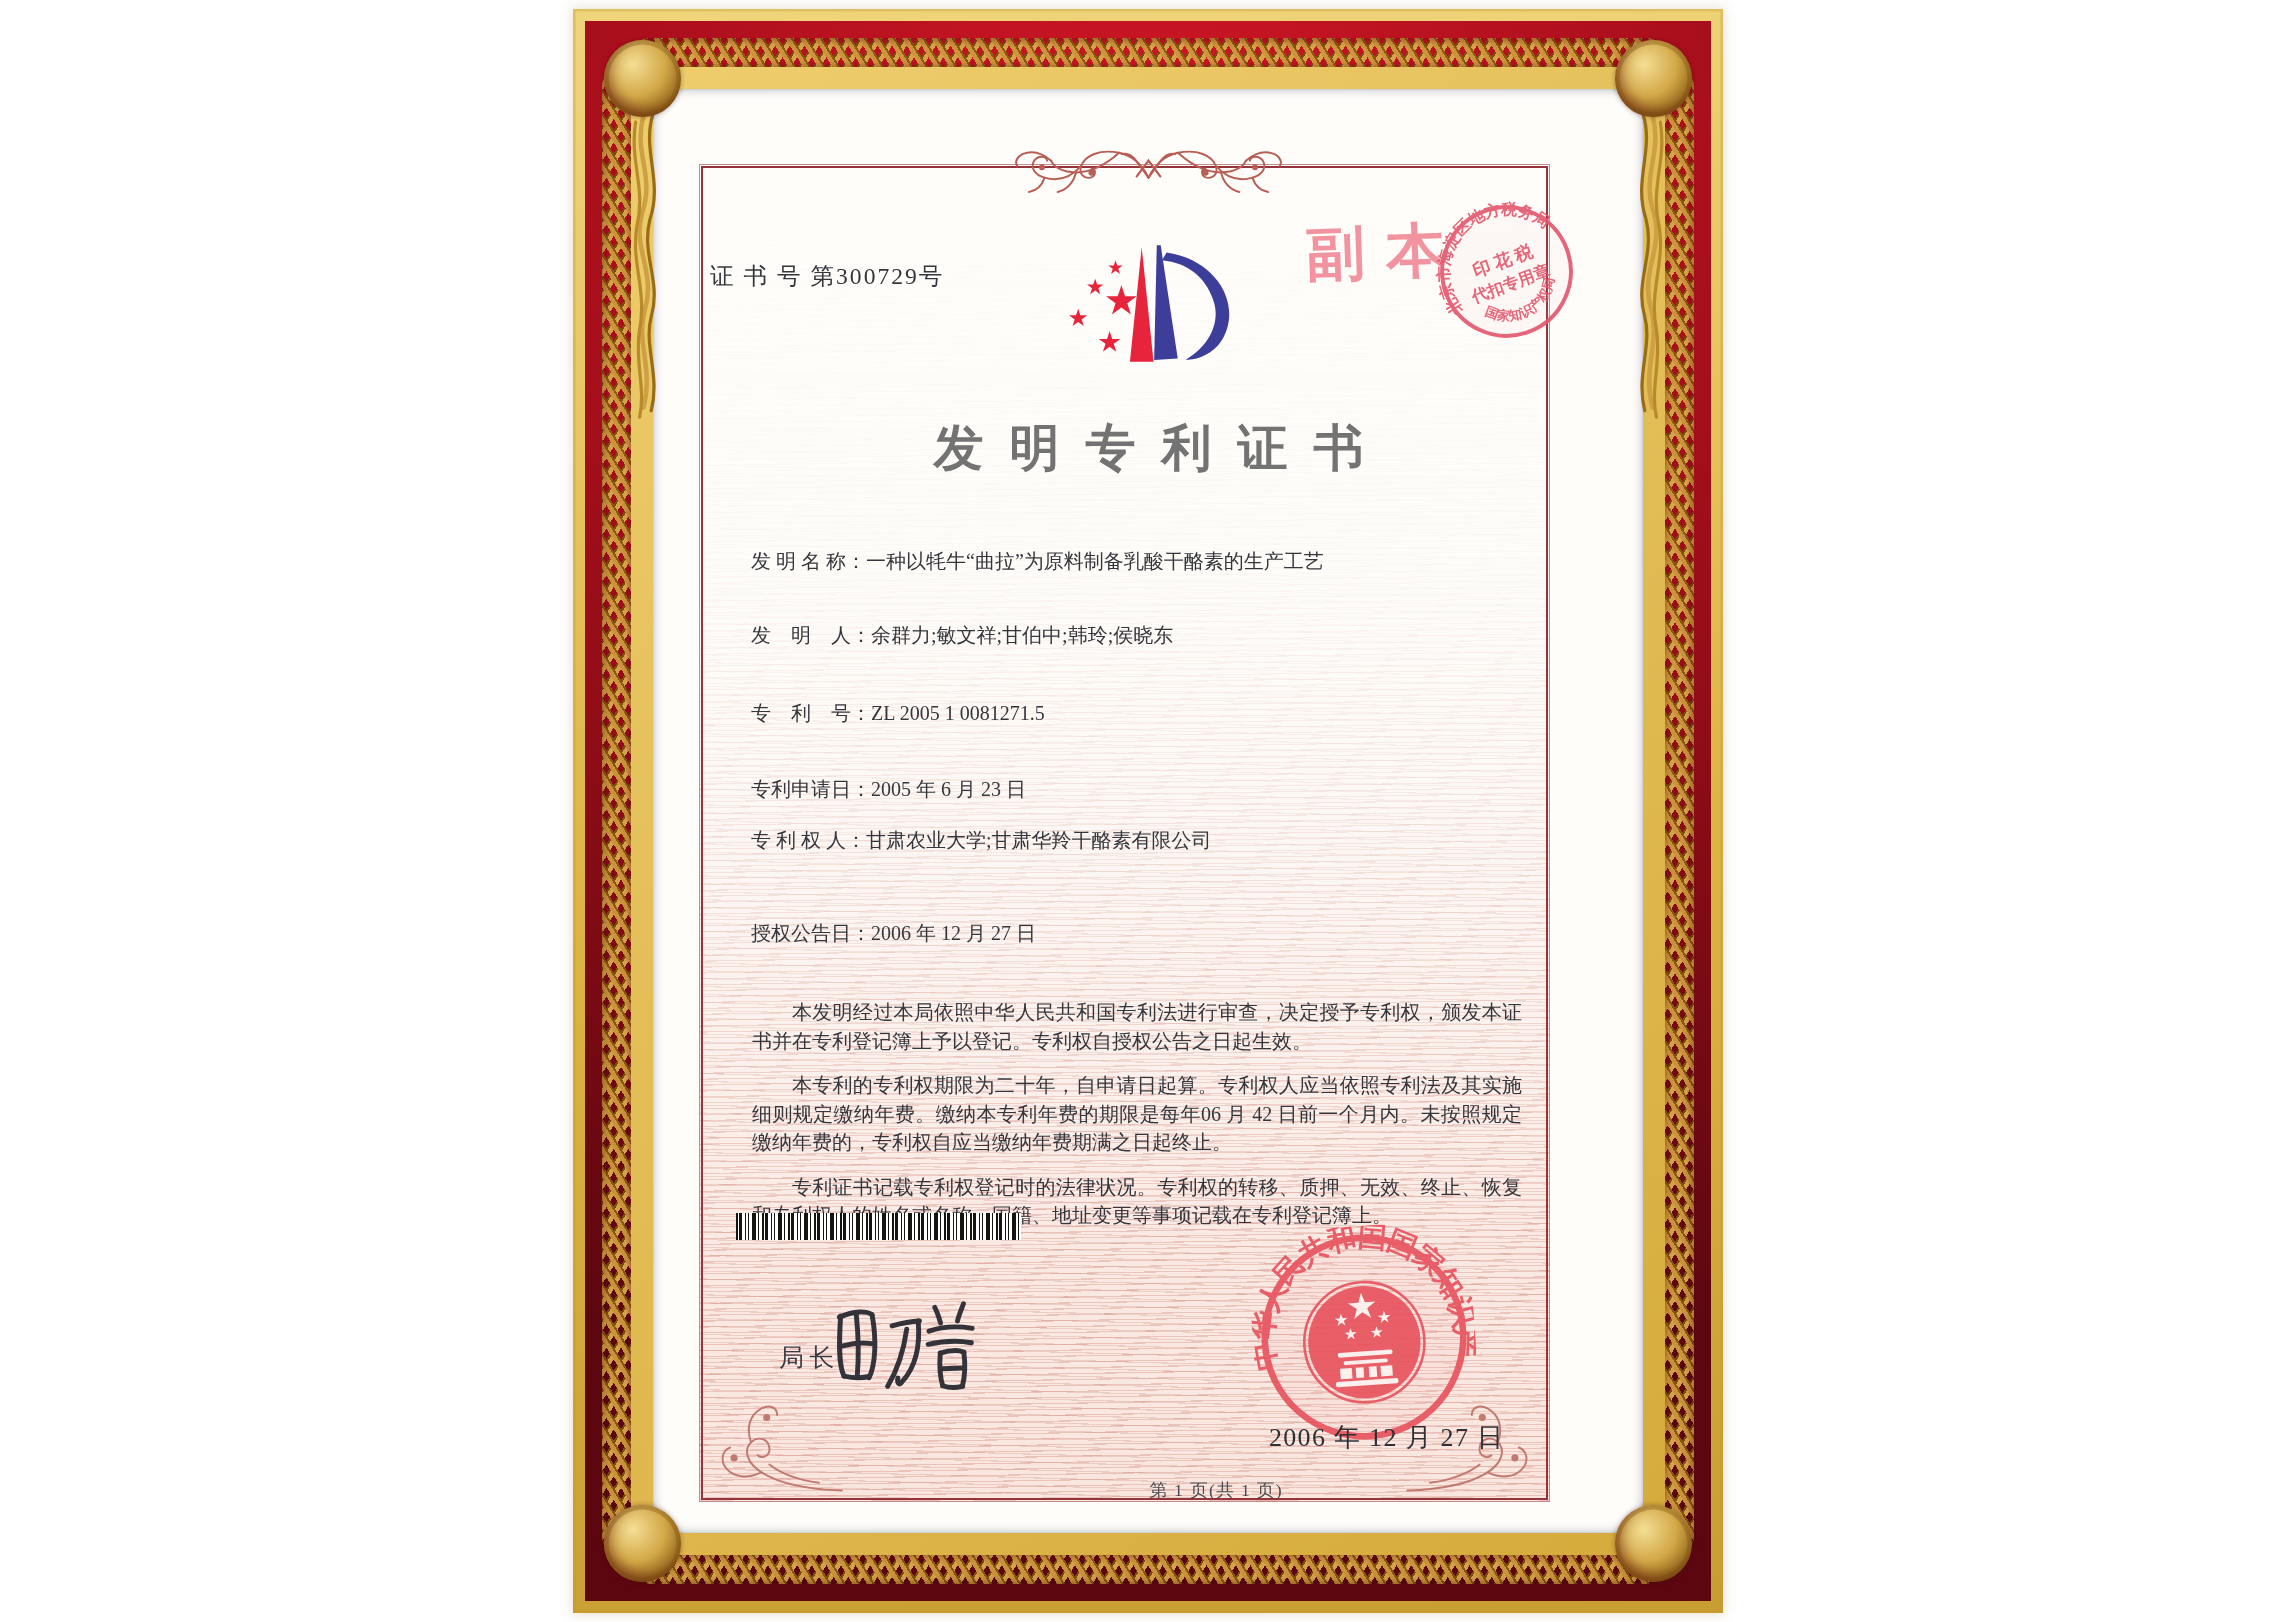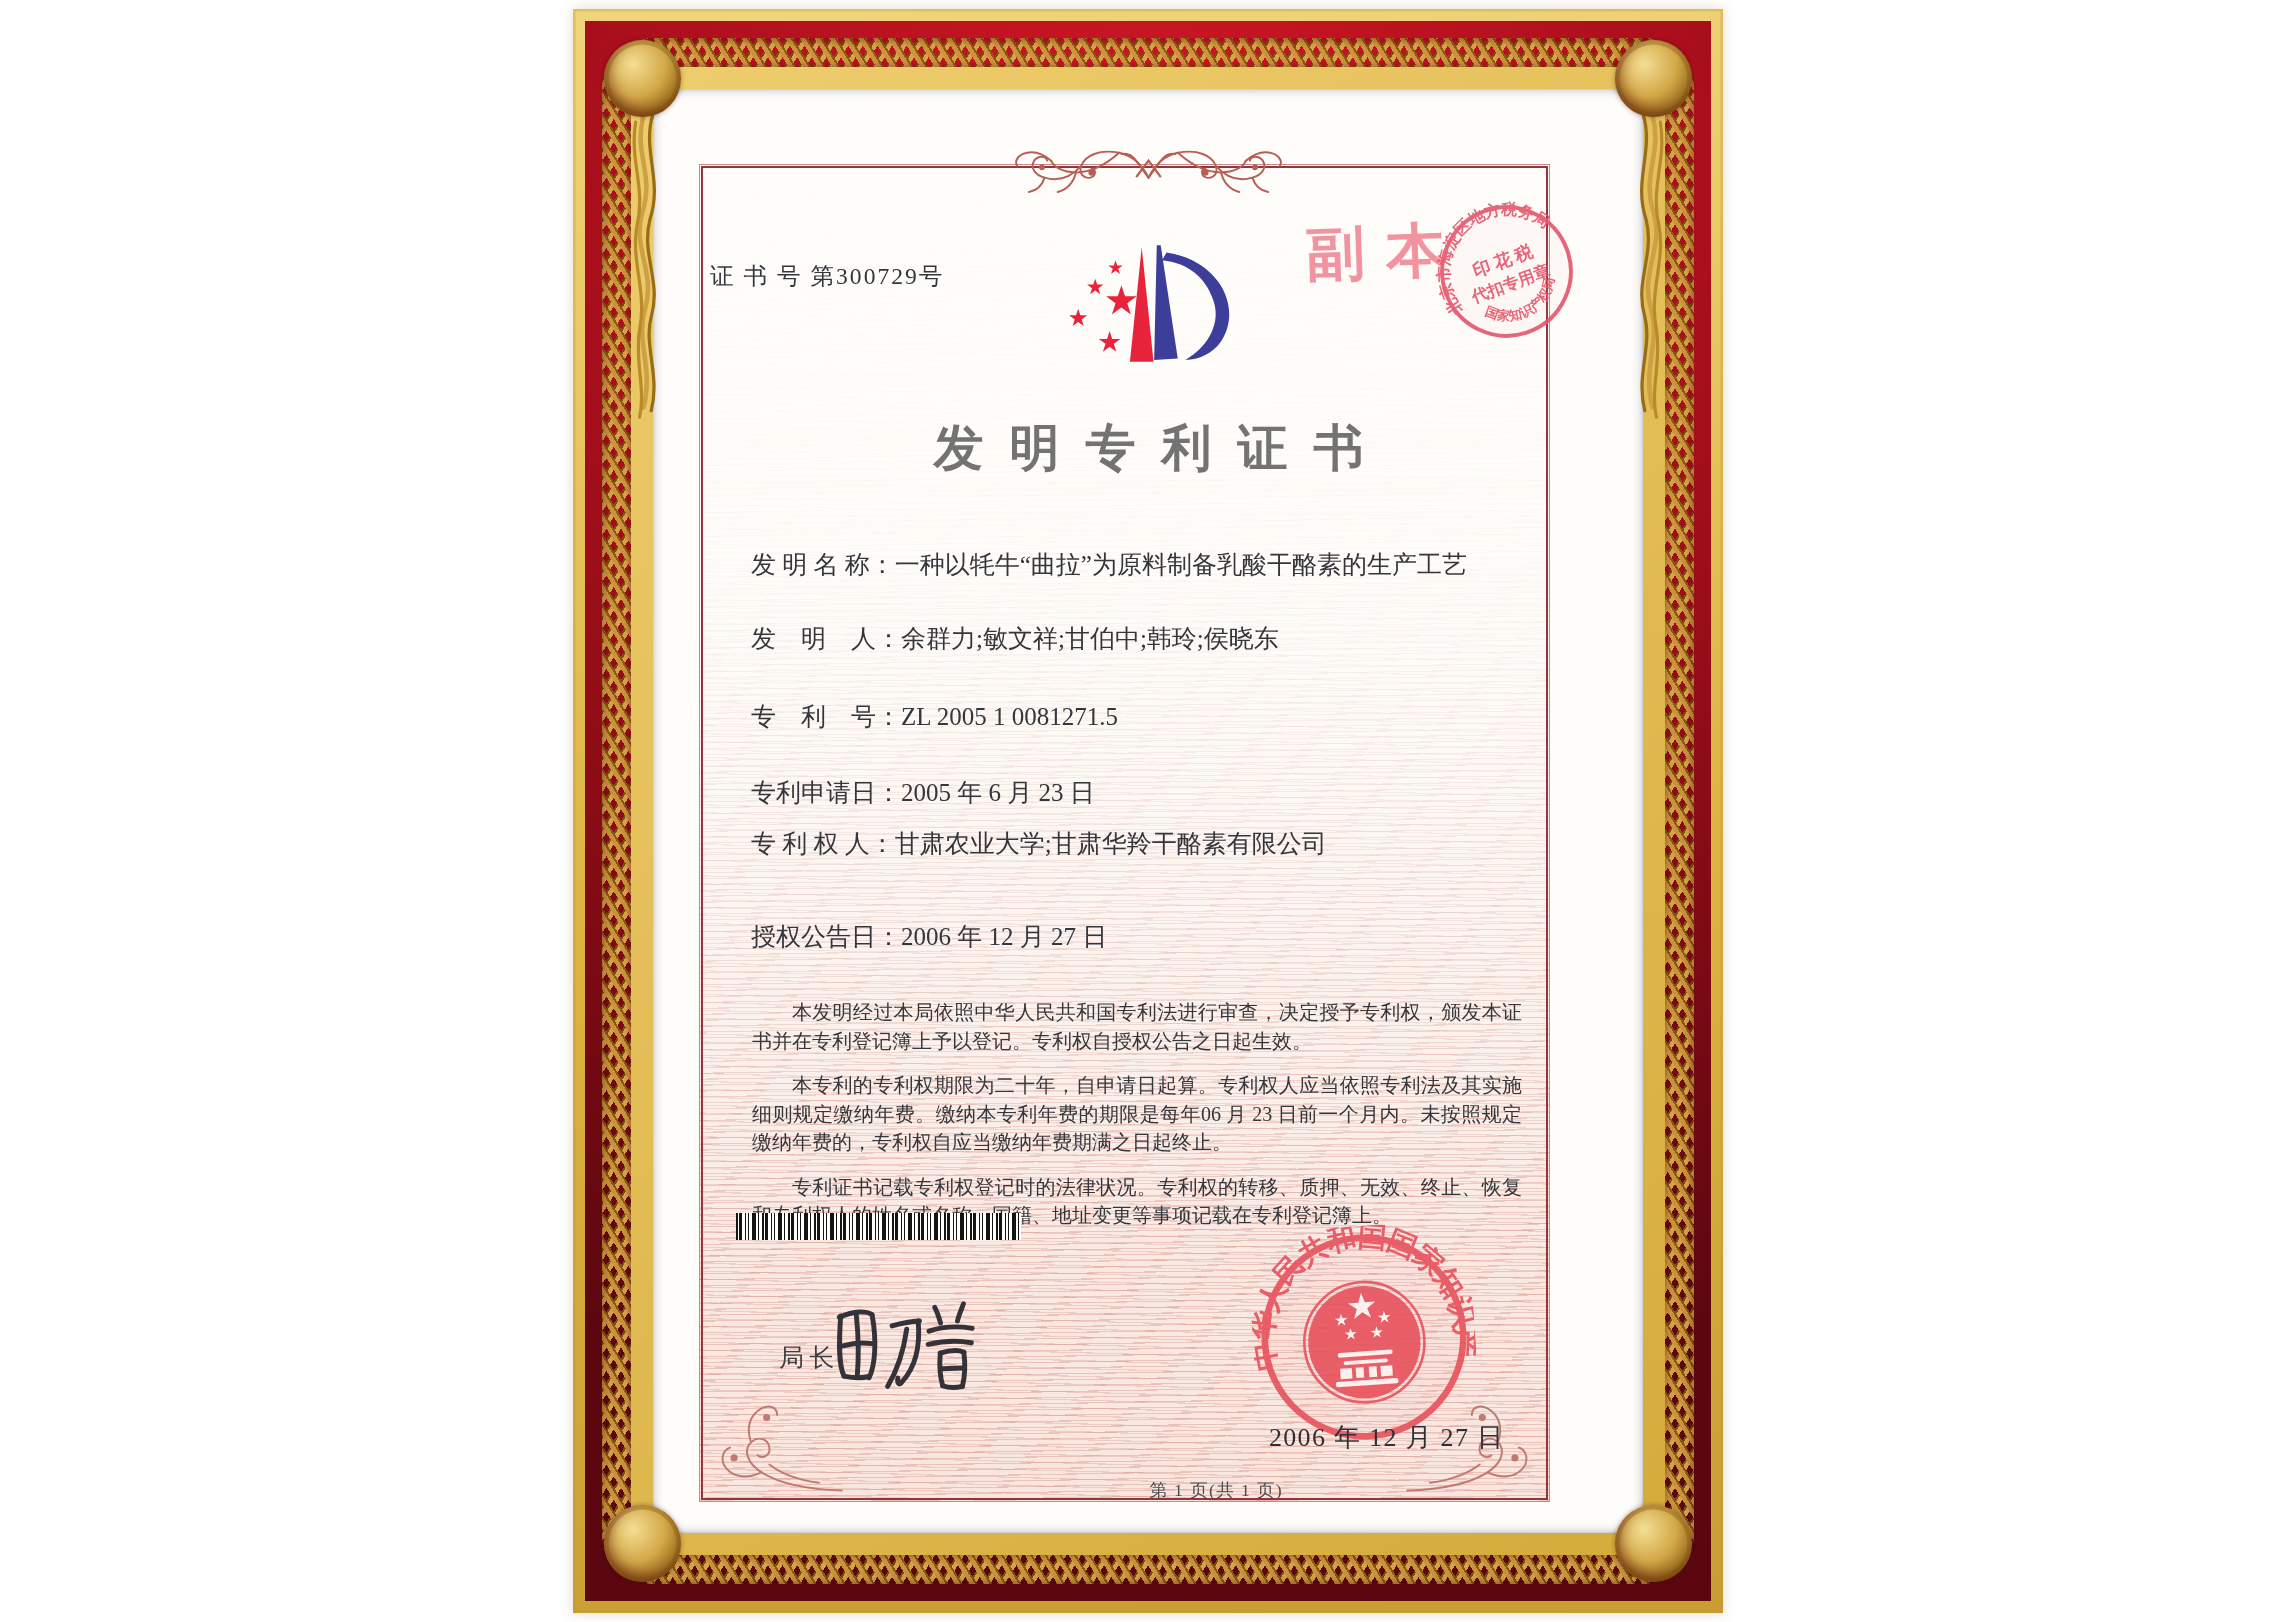--- a/index.html
+++ b/index.html
@@ -41,21 +41,21 @@
      mask-image:linear-gradient(180deg, rgba(0,0,0,0) 0%, rgba(0,0,0,.1) 30%, rgba(0,0,0,.55) 55%, #000 80%);}
   .innerline{position:absolute;left:699px;top:164px;width:851px;height:1338px;z-index:3;
      border:1.3px solid #c48b8d;box-sizing:border-box;}
   .innerline::before{content:"";position:absolute;inset:1.3px;border:2px solid #96343c;}
   .ornament{position:absolute;z-index:3;}
   
   .txt{position:absolute;z-index:4;color:#35363c;}
   .certno{left:710px;top:260px;font-size:23.6px;letter-spacing:2px;}
   .title{left:665px;top:415px;width:967px;text-align:center;font-size:50px;font-weight:bold;
          letter-spacing:26px;text-indent:26px;color:#737373;}
-  .row{left:751px;font-size:25px;white-space:nowrap;}
+  .row{left:751px;font-size:20px;white-space:nowrap;}
   .row .lbl{display:inline-block;}
   .legal{left:736px;top:982px;width:802px;font-size:20px;line-height:28.5px;text-align:justify;}
   .legal p{margin:16px;text-indent:2em;}
   .barcode{position:absolute;left:736px;top:1213px;width:285px;height:27px;z-index:4;
      background:repeating-linear-gradient(90deg,#15150f 0 2px,#fff 2px 3.3px,#15150f 3.3px 5.9px,#fff 5.9px 9.2px,#15150f 9.2px 10.5px,#fff 10.5px 11.8px,#15150f 11.8px 13px,#fff 13px 16.4px,#15150f 16.4px 20px,#fff 20px 21.6px,#15150f 21.6px 23px,#fff 23px 26px);}
   .juzhang{left:779px;top:1341px;font-size:25px;letter-spacing:5.2px;color:#3c3d44;}
   .signature{position:absolute;left:830px;top:1293px;width:152px;height:110px;z-index:4;transform:rotate(-2deg);}
   .sealdate{left:1269px;top:1420px;font-size:26px;letter-spacing:1.3px;color:#2f3036;z-index:6;}
   .footer{left:1021px;top:1478px;width:262px;text-align:right;font-size:17.7px;letter-spacing:1.3px;color:#4a4b50;}
   
@@ -180,21 +180,21 @@
 
   <div class="txt row" style="top:548px"><span class="lbl">发 明 名 称：</span><span>一种以牦牛“曲拉”为原料制备乳酸干酪素的生产工艺</span></div>
   <div class="txt row" style="top:622px"><span class="lbl">发　明　人：</span><span>余群力;敏文祥;甘伯中;韩玲;侯晓东</span></div>
   <div class="txt row" style="top:700px"><span class="lbl">专　利　号：</span><span>ZL 2005 1 0081271.5</span></div>
   <div class="txt row" style="top:776px"><span class="lbl">专利申请日：</span><span>2005 年 6 月 23 日</span></div>
   <div class="txt row" style="top:827px"><span class="lbl">专 利 权 人：</span><span>甘肃农业大学;甘肃华羚干酪素有限公司</span></div>
   <div class="txt row" style="top:920px"><span class="lbl">授权公告日：</span><span>2006 年 12 月 27 日</span></div>
 
   <div class="txt legal">
     <p>本发明经过本局依照中华人民共和国专利法进行审查，决定授予专利权，颁发本证书并在专利登记簿上予以登记。专利权自授权公告之日起生效。</p>
-    <p>本专利的专利权期限为二十年，自申请日起算。专利权人应当依照专利法及其实施细则规定缴纳年费。缴纳本专利年费的期限是每年06 月 23 日前一个月内。未按照规定缴纳年费的，专利权自应当缴纳年费期满之日起终止。</p>
+    <p>本专利的专利权期限为二十年，自申请日起算。专利权人应当依照专利法及其实施细则规定缴纳年费。缴纳本专利年费的期限是每年06 月 42 日前一个月内。未按照规定缴纳年费的，专利权自应当缴纳年费期满之日起终止。</p>
     <p>专利证书记载专利权登记时的法律状况。专利权的转移、质押、无效、终止、恢复和专利权人的姓名或名称、国籍、地址变更等事项记载在专利登记簿上。</p>
   </div>
 
   <div class="barcode"></div>
 
   <div class="txt juzhang">局长</div>
   <svg class="signature" viewBox="0 0 232 165" aria-label="">
     <g fill="none" stroke="#23242c" stroke-width="7.5" stroke-linecap="round" stroke-linejoin="round" opacity=".92">
       <path d="M18,30 C14,70 12,105 20,122"></path>
       <path d="M16,32 C40,22 58,24 66,30"></path>

